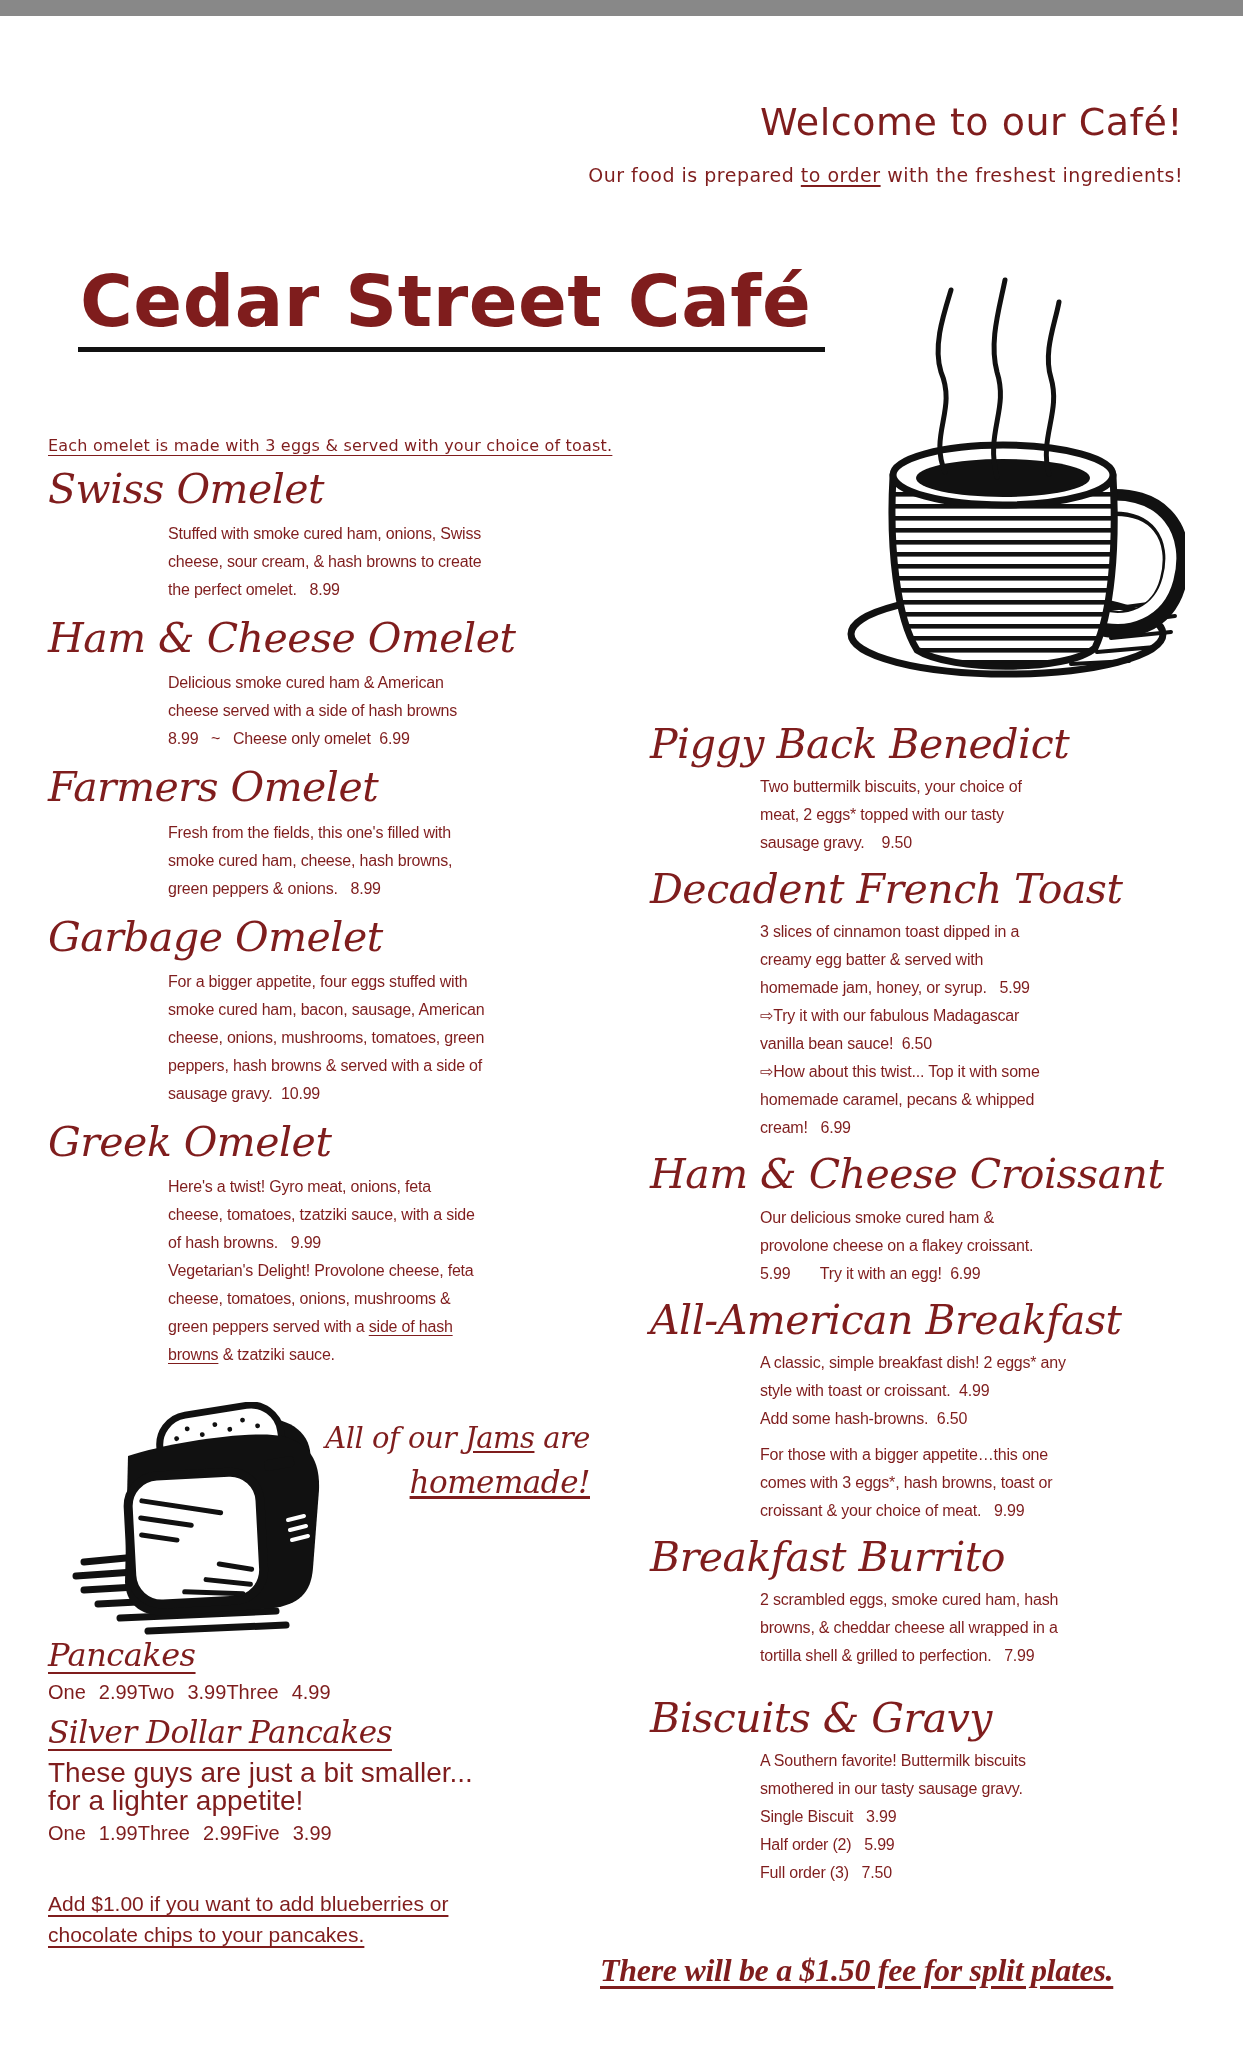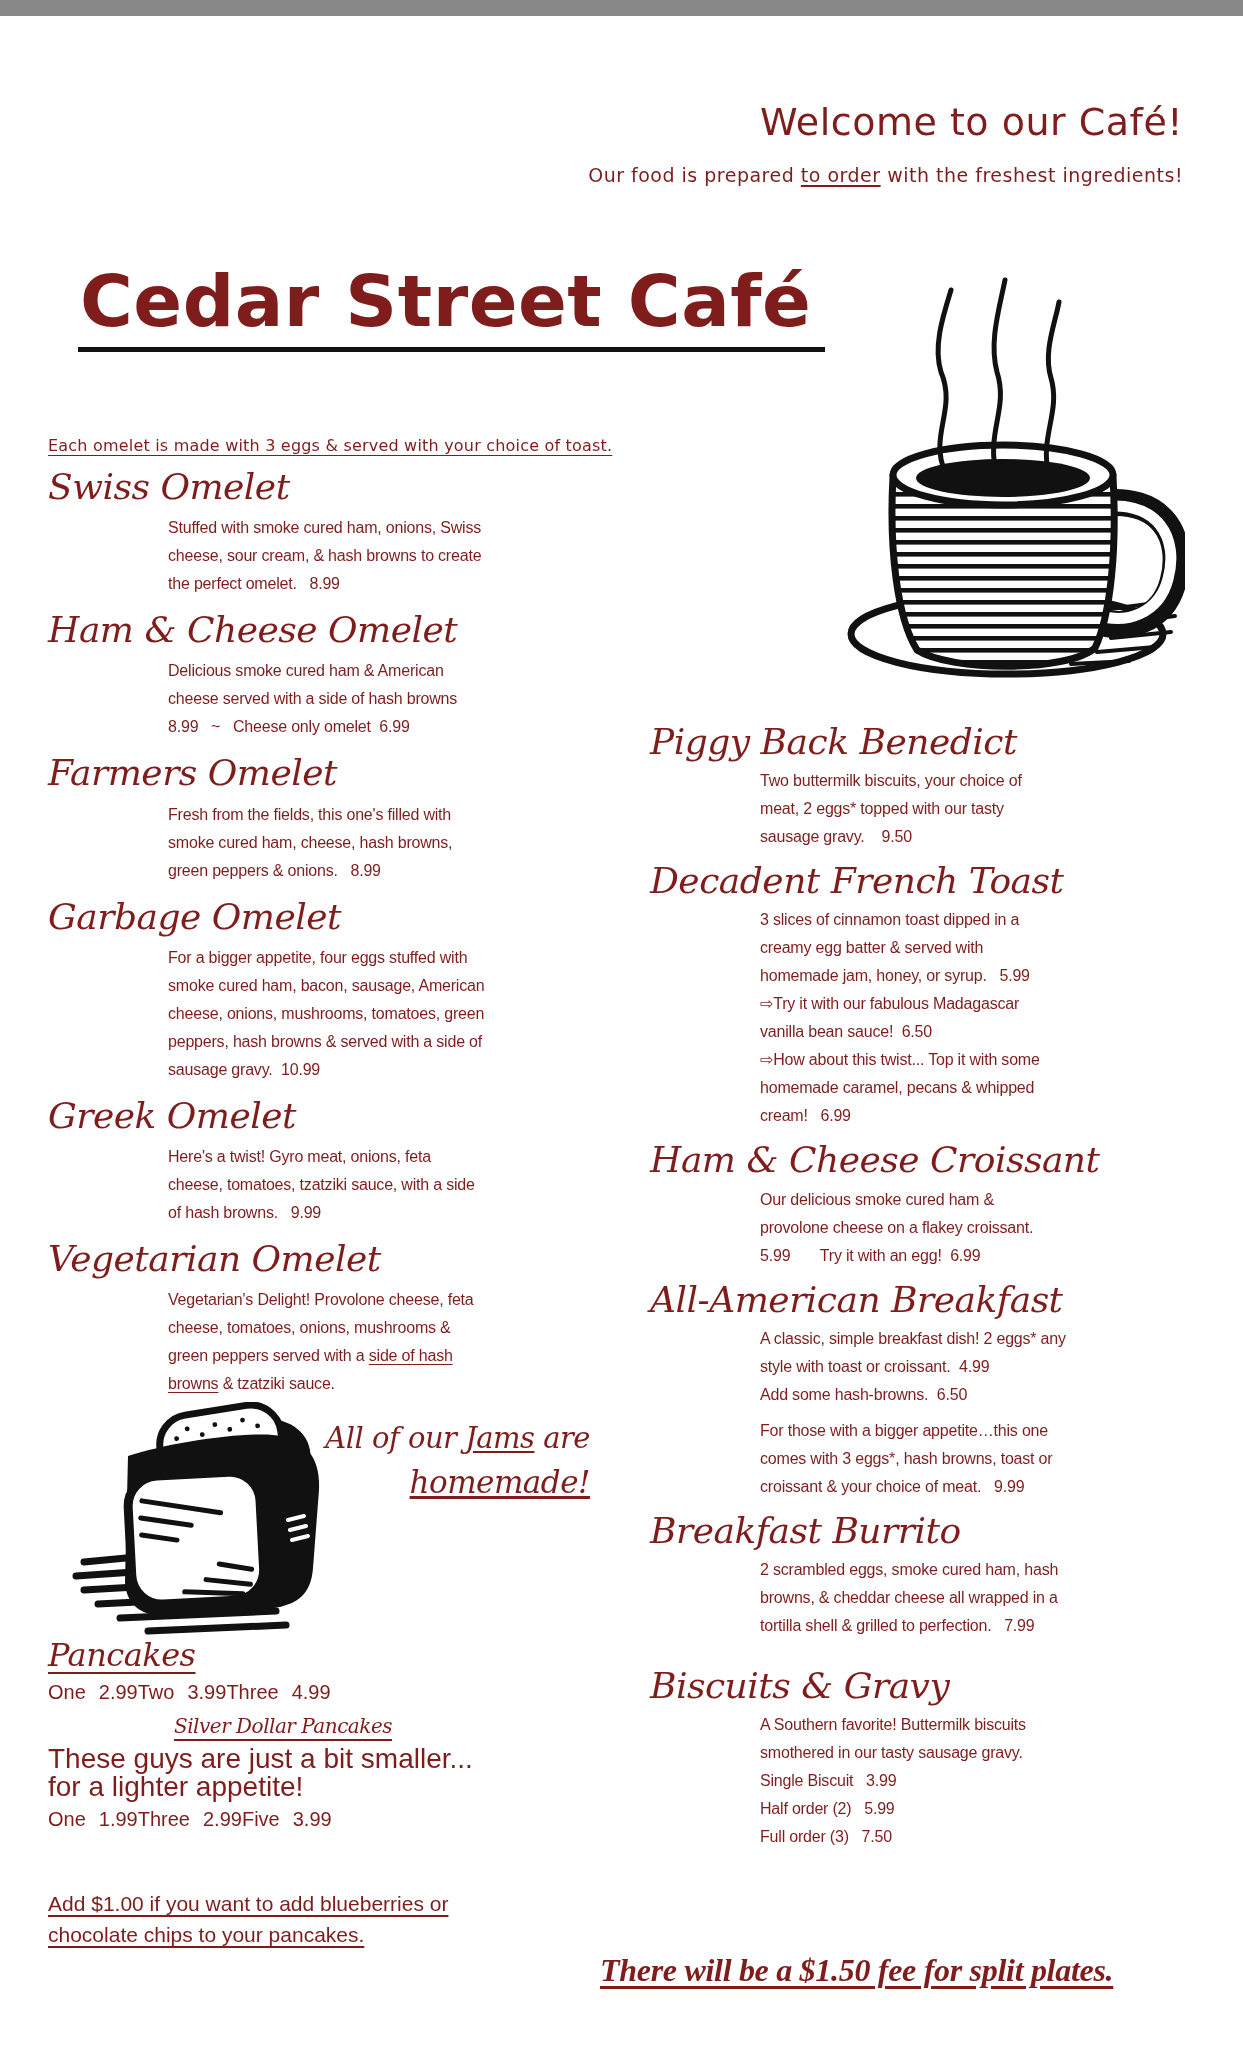--- a/index.html
+++ b/index.html
@@ -20,35 +20,35 @@
          border-bottom:5px solid #111;padding:0 14px 7px 2px;white-space:pre;}
 
   .coffee-art{position:absolute;left:845px;top:256px;width:340px;height:422px;}
   .toaster-art{position:absolute;left:70px;top:1386px;width:264px;height:242px;}
 
   .left-col{position:absolute;left:48px;top:420px;width:470px;}
   .right-col{position:absolute;left:650px;top:700px;width:560px;}
 
   .note{font-size:16px;letter-spacing:.2px;text-decoration:underline;text-underline-offset:4px;margin:0 0 10px 0;white-space:pre;}
 
-  .item h3{font-size:36px;line-height:1.2;margin:10px 0 6px 0;white-space:pre;}
+  .item h3{font-size:41px;line-height:1.2;margin:10px 0 6px 0;white-space:pre;}
   .right-col .item h3{margin:4px 0;}
   .desc{margin-left:120px;font-size:16px;line-height:28px;letter-spacing:-.2px;}
   .right-col .desc{margin-left:110px;margin-bottom:8px;}
   .dline{white-space:pre;}
   .useg{text-decoration:underline;text-underline-offset:3px;}
   .item.extra-gap{margin-top:24px;}
 
   .jams{position:absolute;right:653px;top:1405px;text-align:right;}
   .jams .j1{font-size:29px;white-space:pre;}
   .jams .j2{font-size:31px;margin-top:9px;white-space:pre;}
 
   .pancakes{position:absolute;left:48px;top:1620px;width:470px;}
   .p-head{font-size:32px;line-height:1.2;margin:0;text-decoration:underline;text-underline-offset:6px;text-decoration-thickness:2px;white-space:pre;font-style:italic;}
-  .p-head.small{font-size:20px;margin-top:8px;text-align:center;}
+  .p-head.small{font-size:31px;margin-top:8px;}
   .prices{display:flex;font-size:20px;line-height:27px;margin-top:5px;}
   .pp{display:flex;gap:13px;white-space:pre;}
   .p-lines{font-size:28px;line-height:28px;margin-top:7px;}
 
   .addon{position:absolute;left:48px;top:1872px;font-size:21px;line-height:31px;
          text-decoration:underline;text-underline-offset:4px;}
   .addon .dline{white-space:pre;}
 
   .split-note{position:absolute;left:600px;top:1936px;font-family:"Liberation Serif",serif;
               font-weight:bold;font-size:32px;letter-spacing:-.3px;white-space:pre;
@@ -146,21 +146,20 @@
     <div class="item">
       <h3 class="script">Greek Omelet</h3>
       <div class="desc">
         <div class="dline">Here's a twist! Gyro meat, onions, feta</div>
         <div class="dline">cheese, tomatoes, tzatziki sauce, with a side</div>
         <div class="dline">of hash browns.   9.99</div>
       </div>
     </div>
 
     <div class="item">
-      <h3 class="script">Vegetarian Omelet</h3>
       <div class="desc">
         <div class="dline"><span>Vegetarian's Delight! Provolone cheese, feta</span></div>
         <div class="dline"><span>cheese, tomatoes, onions, mushrooms &amp;</span></div>
         <div class="dline"><span>green peppers served with a </span><span class="useg">side of hash</span></div>
         <div class="dline"><span class="useg">browns</span><span> &amp; tzatziki sauce.</span></div>
       </div>
     </div>
   </section>
 
   <div class="toaster-art">

